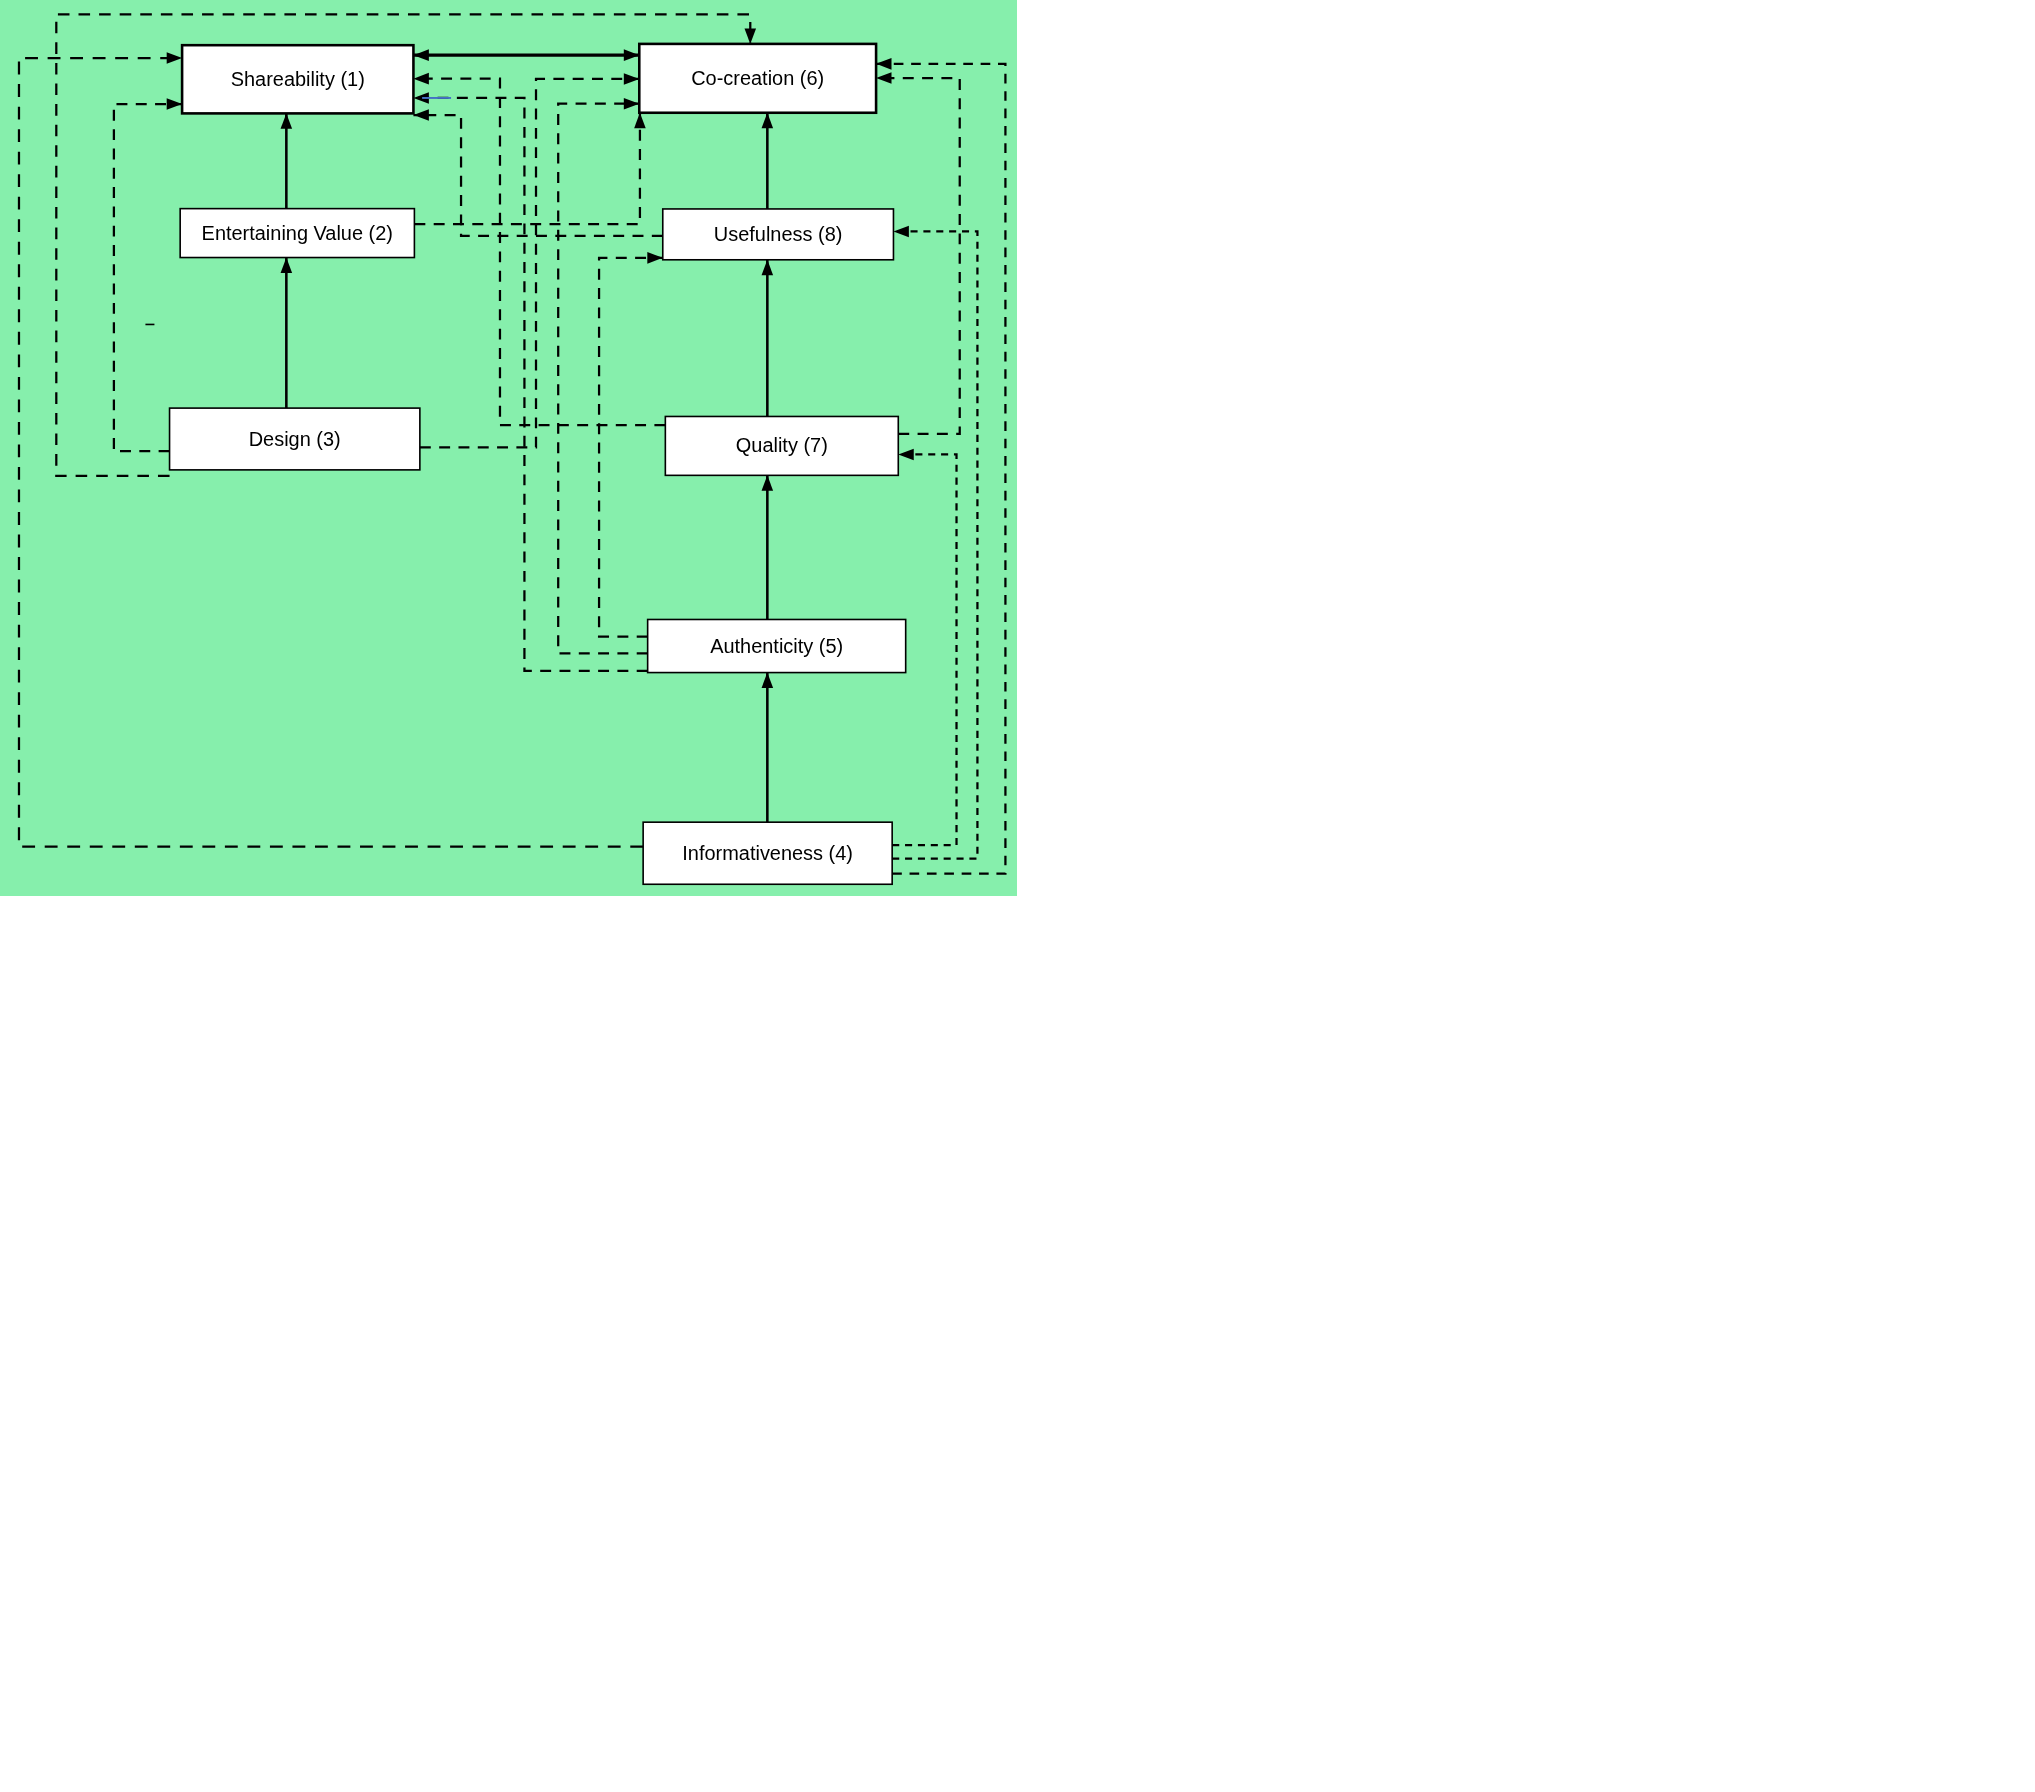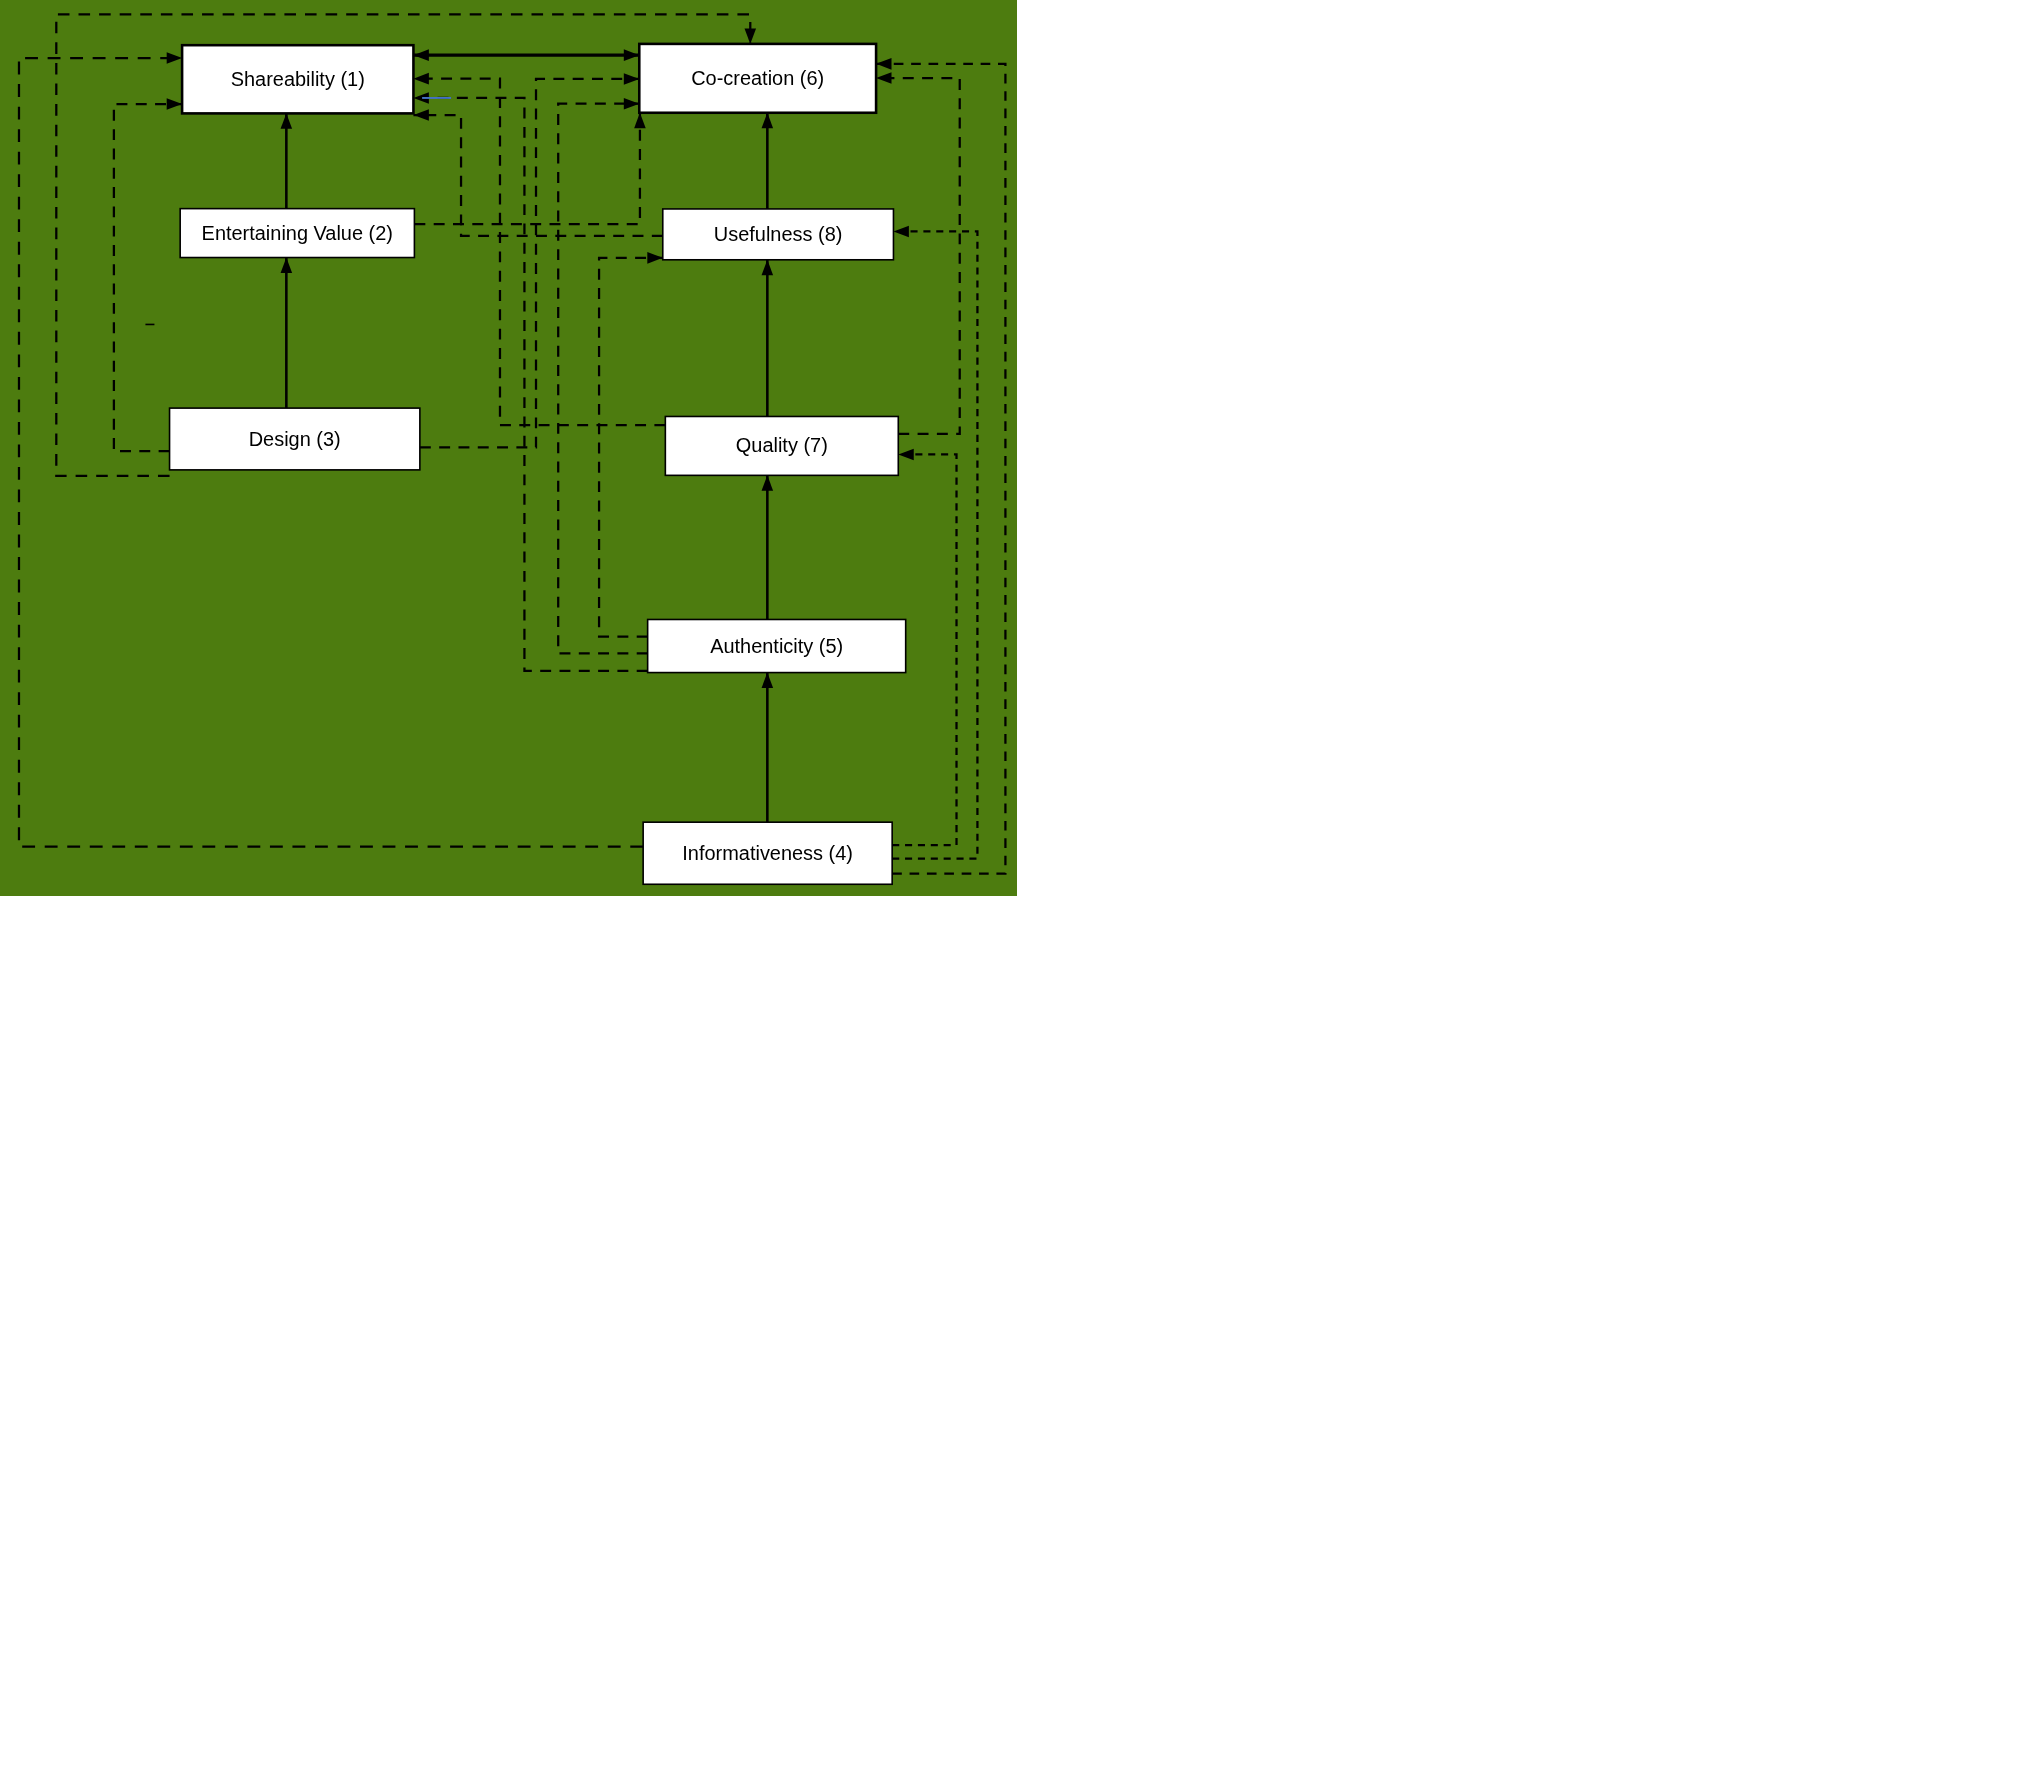--- a/index.html
+++ b/index.html
@@ -1,16 +1,16 @@
 <!DOCTYPE html>
 <html style="font-size:10.3px"><head>
 <meta charset="utf-8">
 <style>
   html,body{margin:0;padding:0;background:#ffffff;}
-  .canvas-wrap{width:1017px;height:896px;position:relative;background:#4d7c0f;overflow:hidden;}
+  .canvas-wrap{width:1017px;height:896px;position:relative;background:#86efac;overflow:hidden;}
   svg{display:block;width:1017px;height:896px;}
   .node-rect{fill:#ffffff;stroke:#000000;}
   .node-label{font-family:"Liberation Sans",sans-serif;fill:#000000;text-anchor:middle;}
   .edge{fill:none;stroke:#000000;}
 </style>
 </head>
 <body>
 
 <div class="canvas-wrap">
   <svg id="diagram-svg" xmlns="http://www.w3.org/2000/svg" viewBox="0 0 3161 2784">

